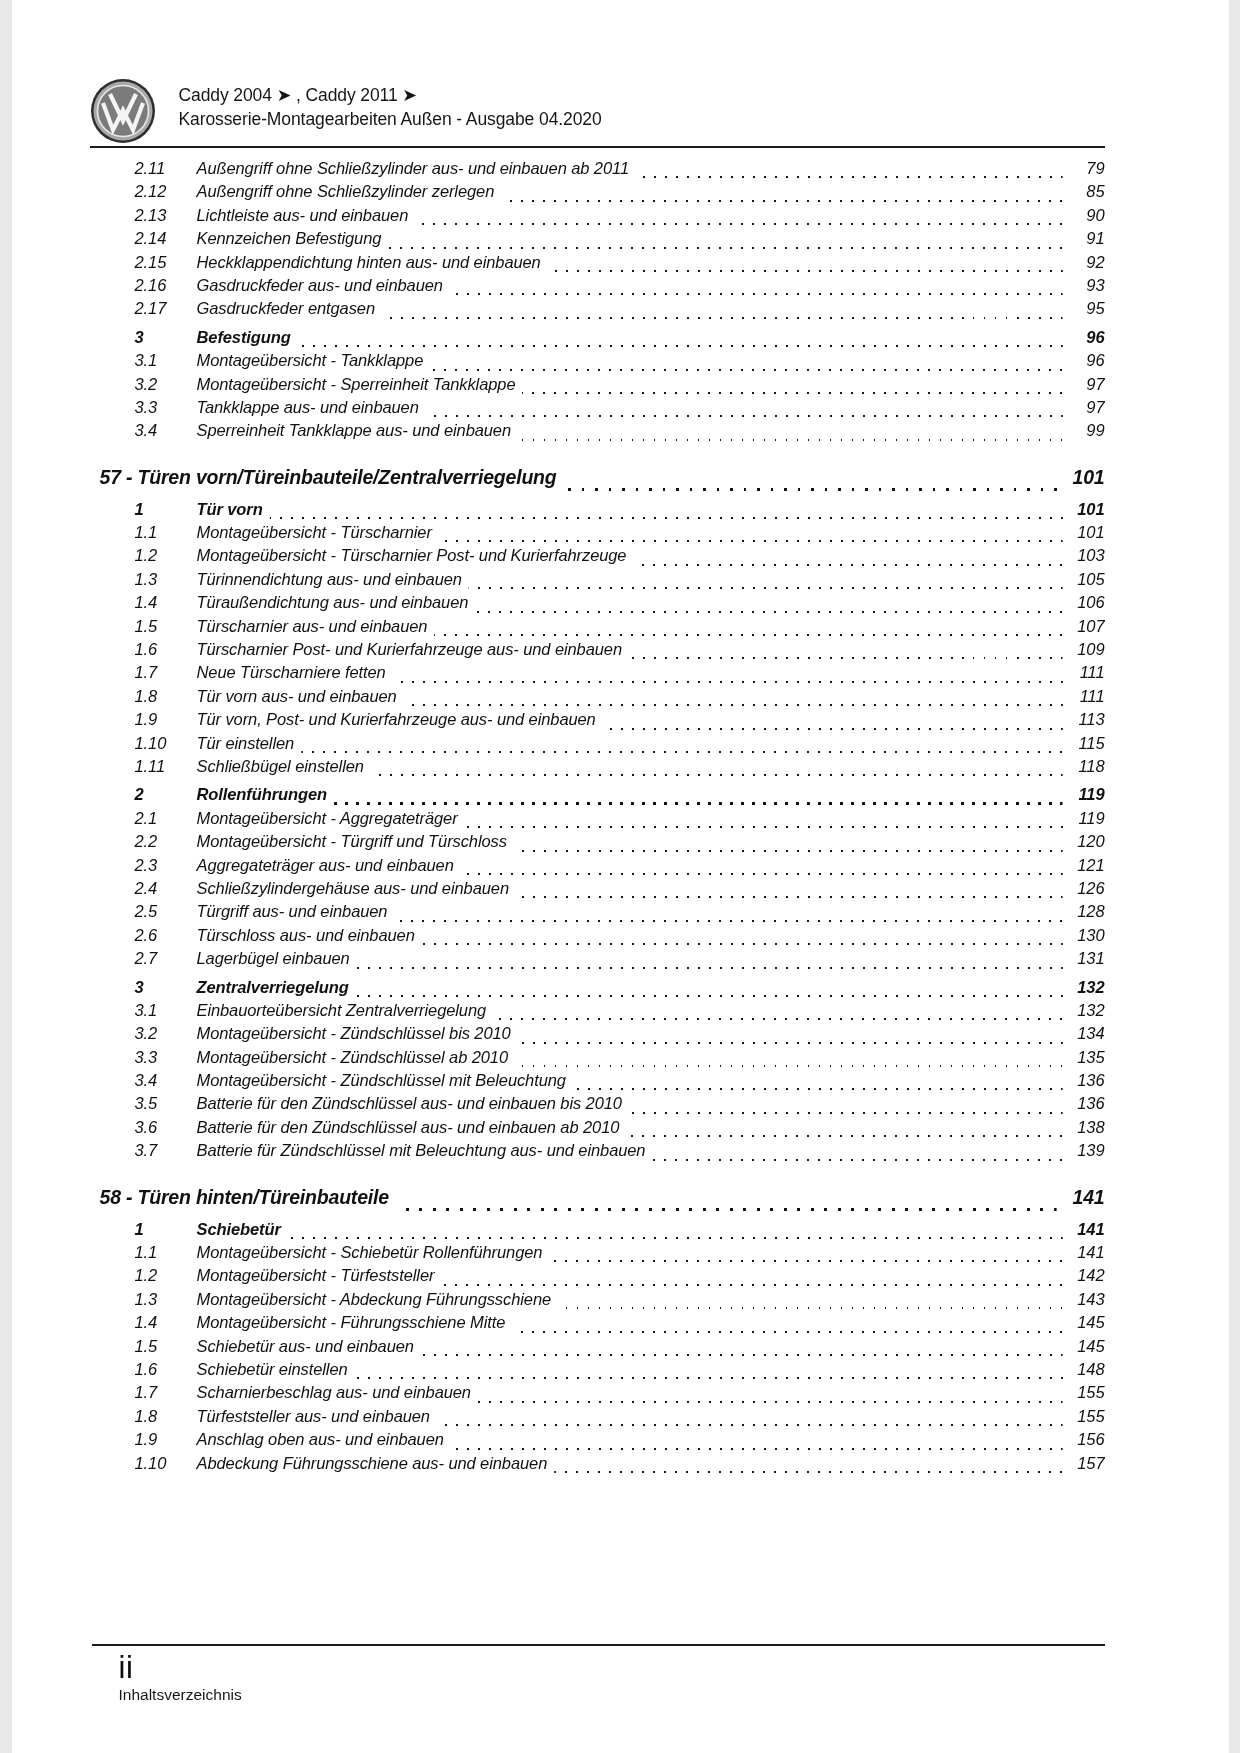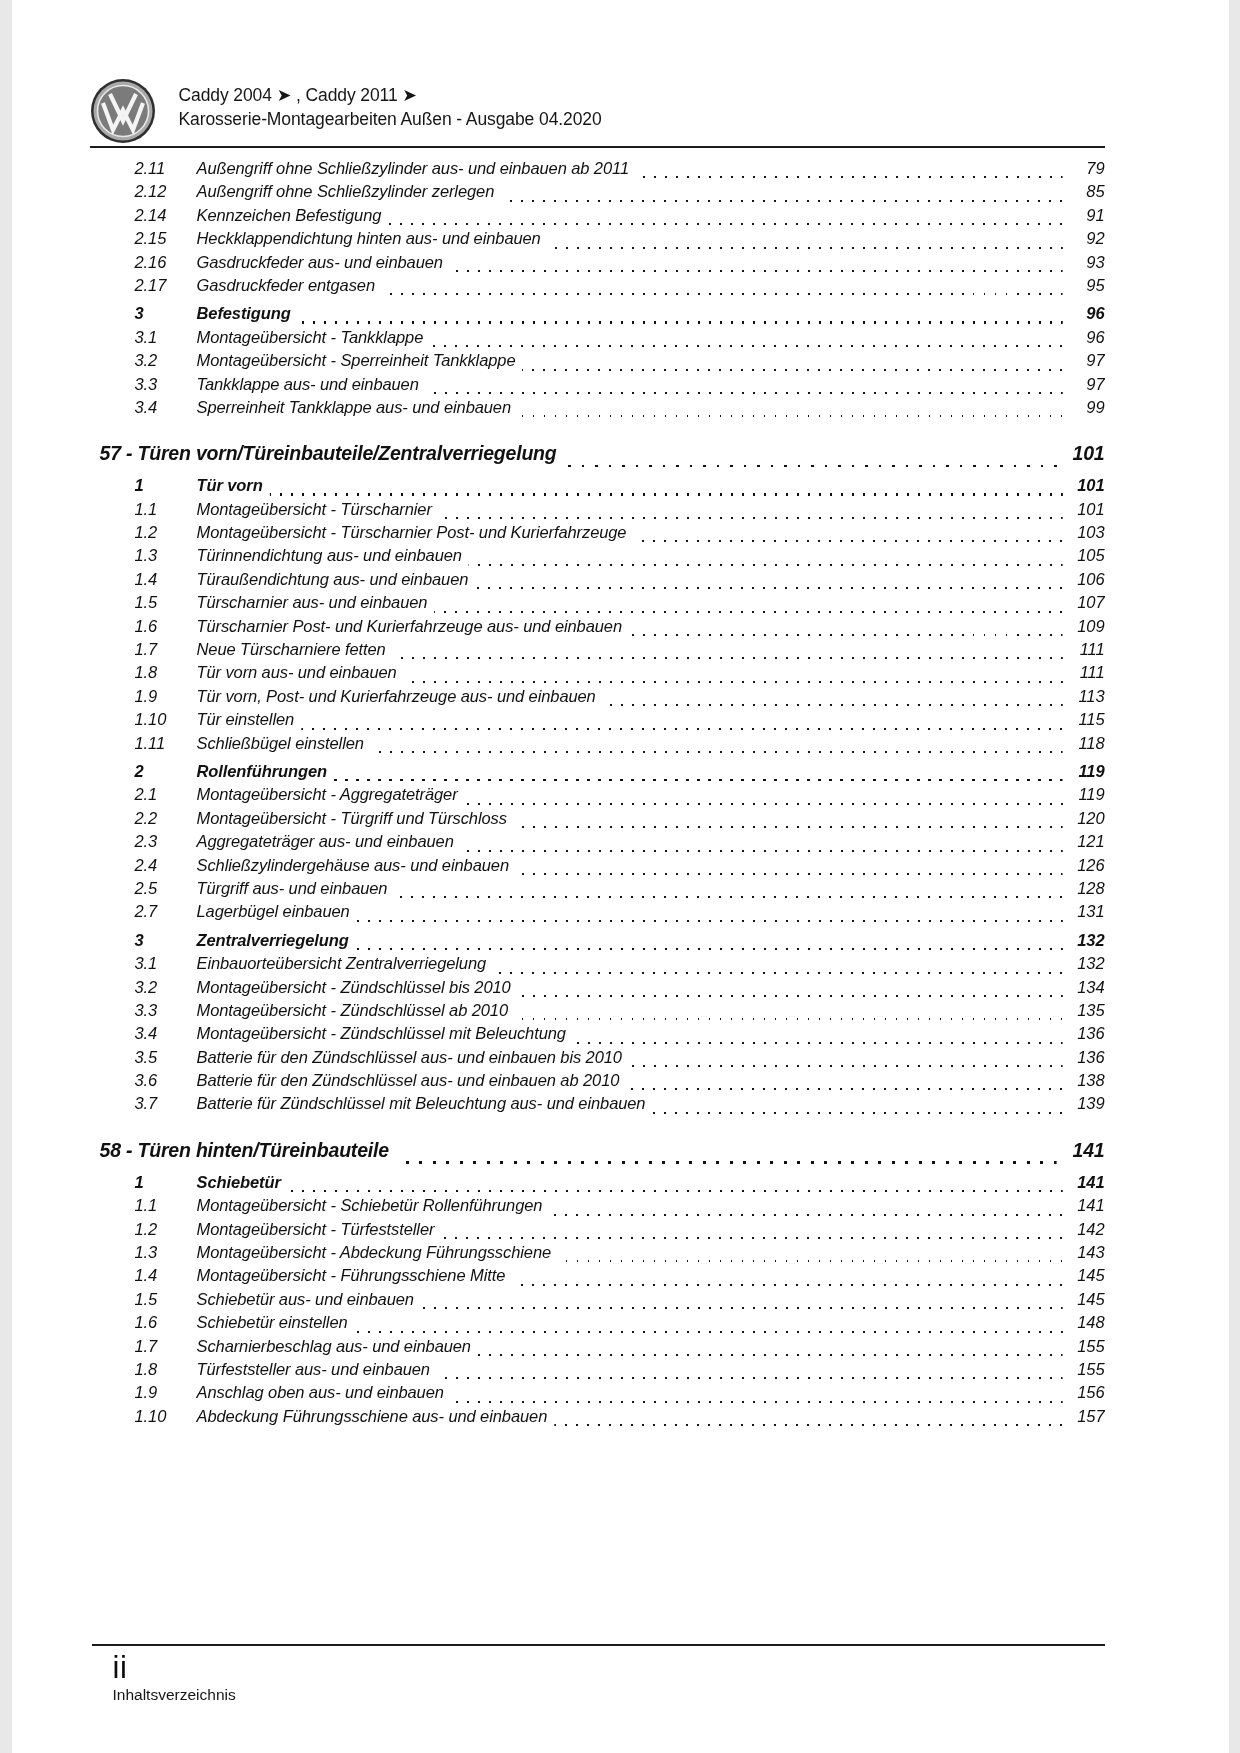--- a/index.html
+++ b/index.html
@@ -37,21 +37,21 @@
     flex:1; height:2.7px; align-self:flex-end; margin-bottom:4px;
     background-image:repeating-linear-gradient(to right,#111 0,#111 2.7px,transparent 2.7px,transparent 13.5px);
     transform:scaleX(-1);
   }
   .chapter .page { flex:none; width:48px; text-align:right; }
 
   
   .footer-rule { position:absolute; left:80px; top:1644px; width:1013px; height:2px; background:#1c1c1c; }
   .footer { position:absolute; left:82px; top:1650px; display:flex; align-items:baseline;flex-direction:column; }
   .footer .roman { font-size:31px; letter-spacing:0.5px; color:#0d0d0d; }
-  .footer .label { font-size:15.5px; margin-left:19px; color:#161616; }
+  .footer .label { font-size:15.5px; margin-left:25px; color:#161616; }
 </style>
 </head>
 <body>
 
 <div class="page">
 
   <div class="header-logo">
     <svg viewBox="0 0 66 66" width="66" height="66" aria-hidden="true">
       <circle cx="33" cy="33" r="32" fill="#2f2f2f"></circle>
       <circle cx="33" cy="33" r="29.5" fill="#a8a8a8"></circle>
@@ -74,20 +74,26 @@
     <span class="leader"></span>
     <span class="page">79</span>
   </div>
       <div class="row">
     <span class="num">2.12</span>
     <span class="title">Außengriff ohne Schließzylinder zerlegen</span>
     <span class="leader"></span>
     <span class="page">85</span>
   </div>
       <div class="row">
+    <span class="num">2.13</span>
+    <span class="title">Lichtleiste aus- und einbauen</span>
+    <span class="leader"></span>
+    <span class="page">90</span>
+  </div>
+      <div class="row">
     <span class="num">2.14</span>
     <span class="title">Kennzeichen Befestigung</span>
     <span class="leader"></span>
     <span class="page">91</span>
   </div>
       <div class="row">
     <span class="num">2.15</span>
     <span class="title">Heckklappendichtung hinten aus- und einbauen</span>
     <span class="leader"></span>
     <span class="page">92</span>
@@ -239,20 +245,26 @@
     <span class="num">2.4</span>
     <span class="title">Schließzylindergehäuse aus- und einbauen</span>
     <span class="leader"></span>
     <span class="page">126</span>
   </div>
       <div class="row">
     <span class="num">2.5</span>
     <span class="title">Türgriff aus- und einbauen</span>
     <span class="leader"></span>
     <span class="page">128</span>
+  </div>
+      <div class="row">
+    <span class="num">2.6</span>
+    <span class="title">Türschloss aus- und einbauen</span>
+    <span class="leader"></span>
+    <span class="page">130</span>
   </div>
       <div class="row">
     <span class="num">2.7</span>
     <span class="title">Lagerbügel einbauen</span>
     <span class="leader"></span>
     <span class="page">131</span>
   </div>
       <div class="row bold">
     <span class="num">3</span>
     <span class="title">Zentralverriegelung</span>

